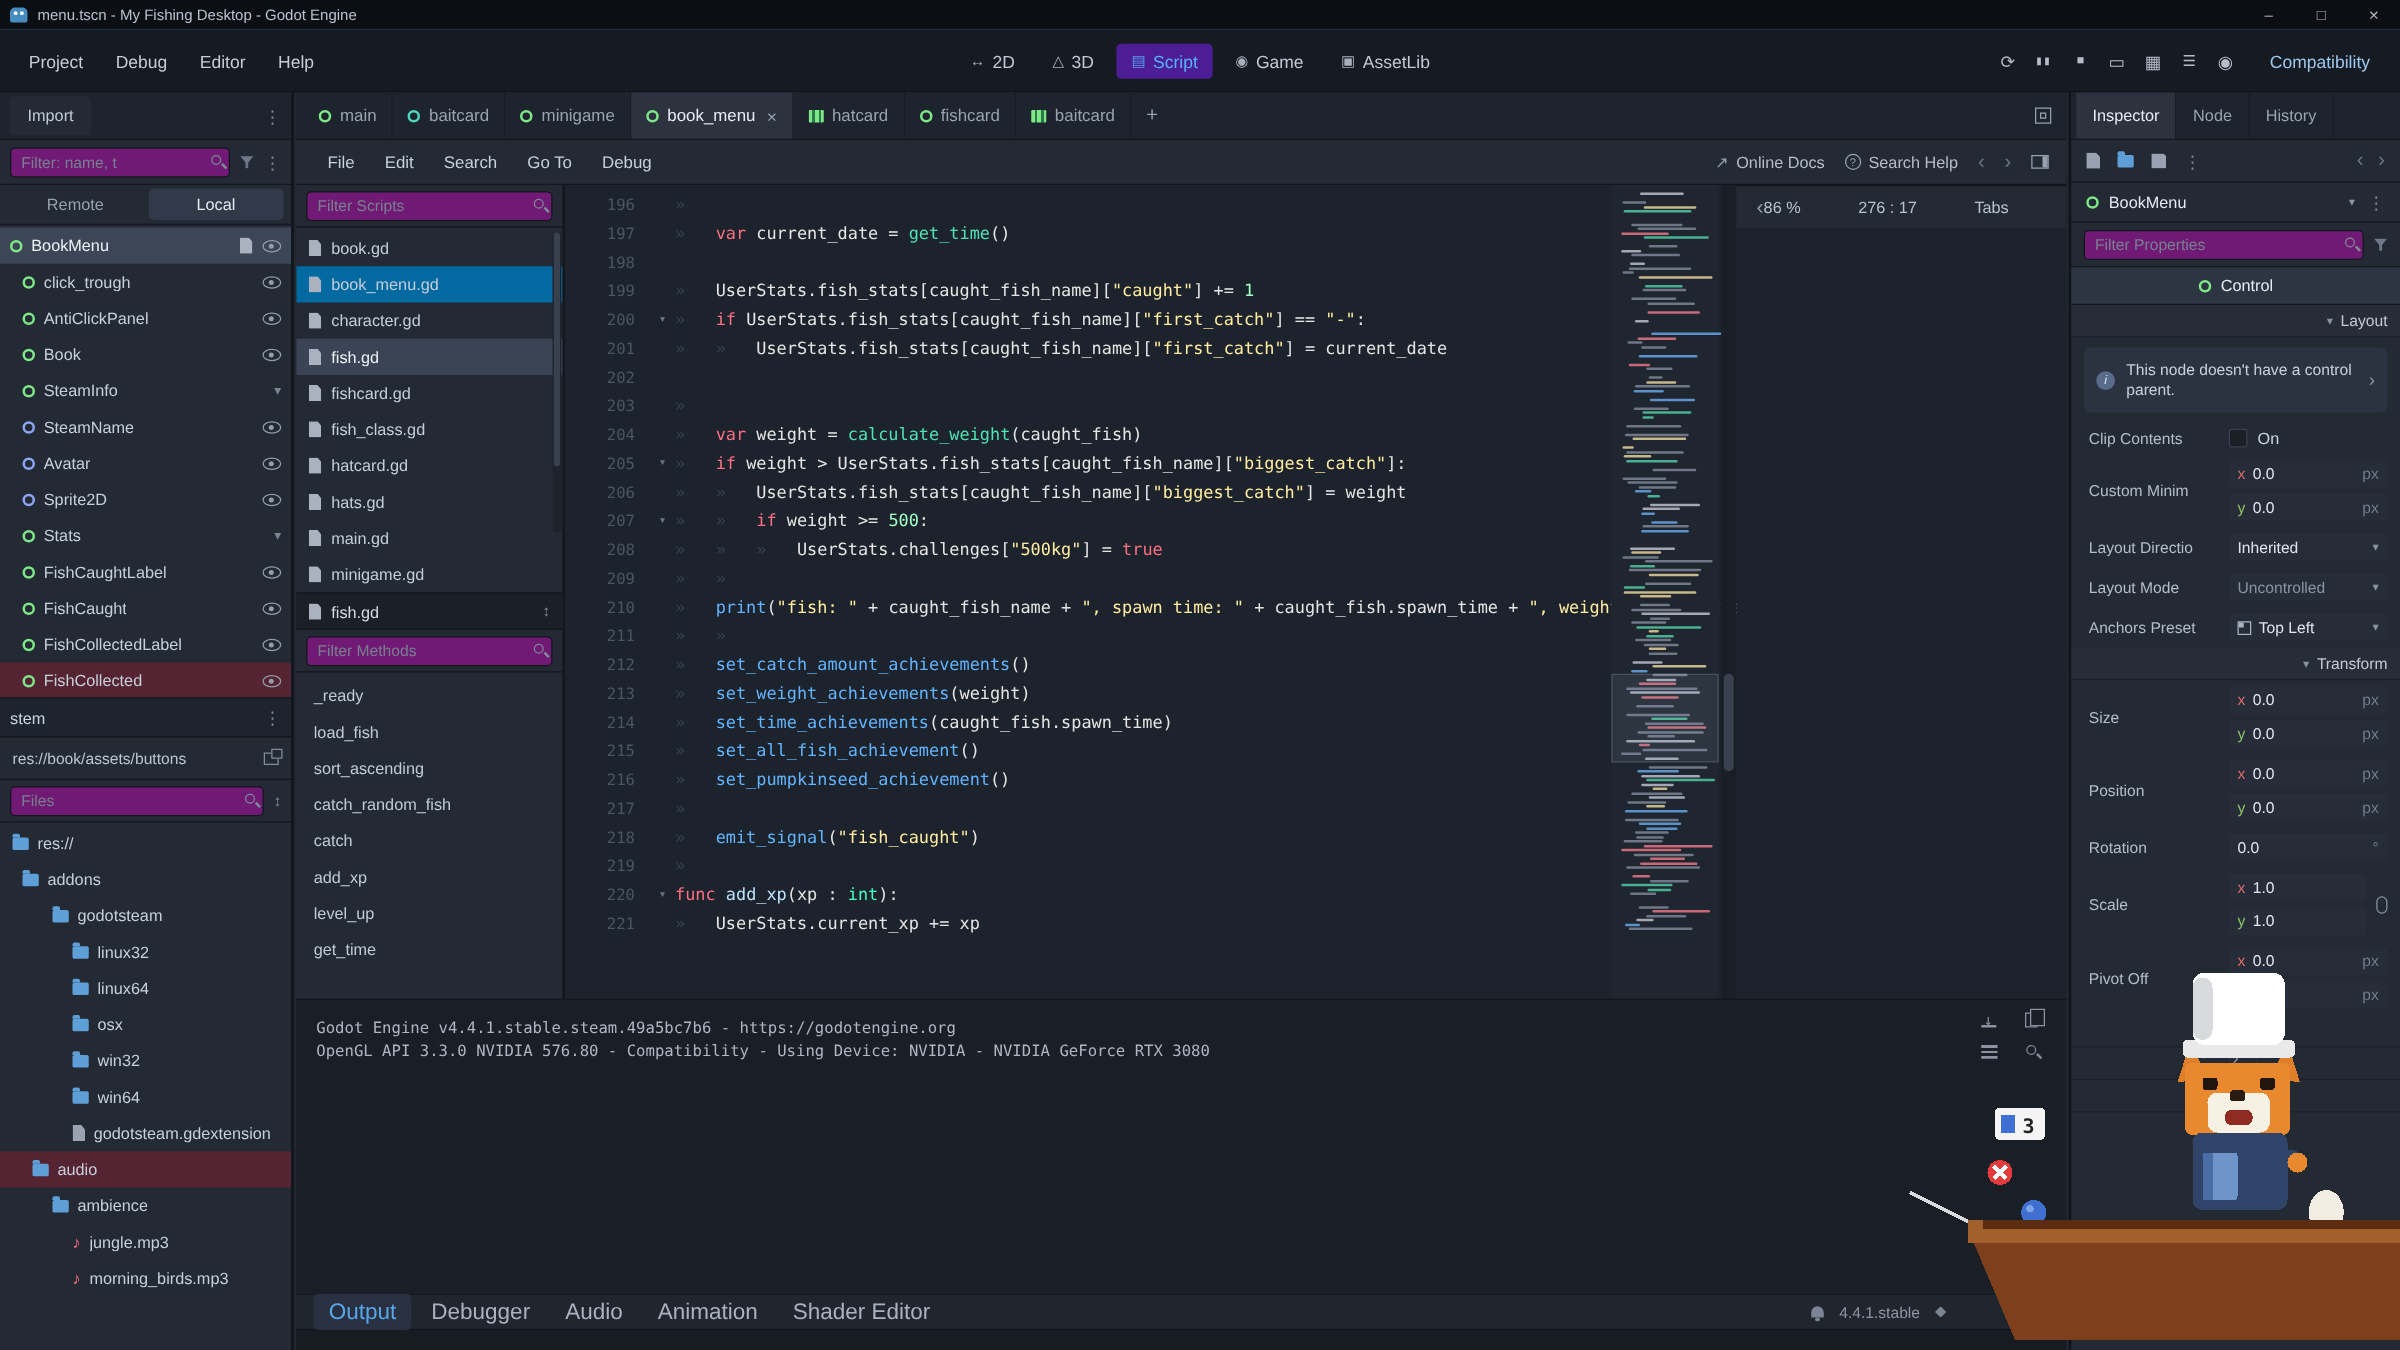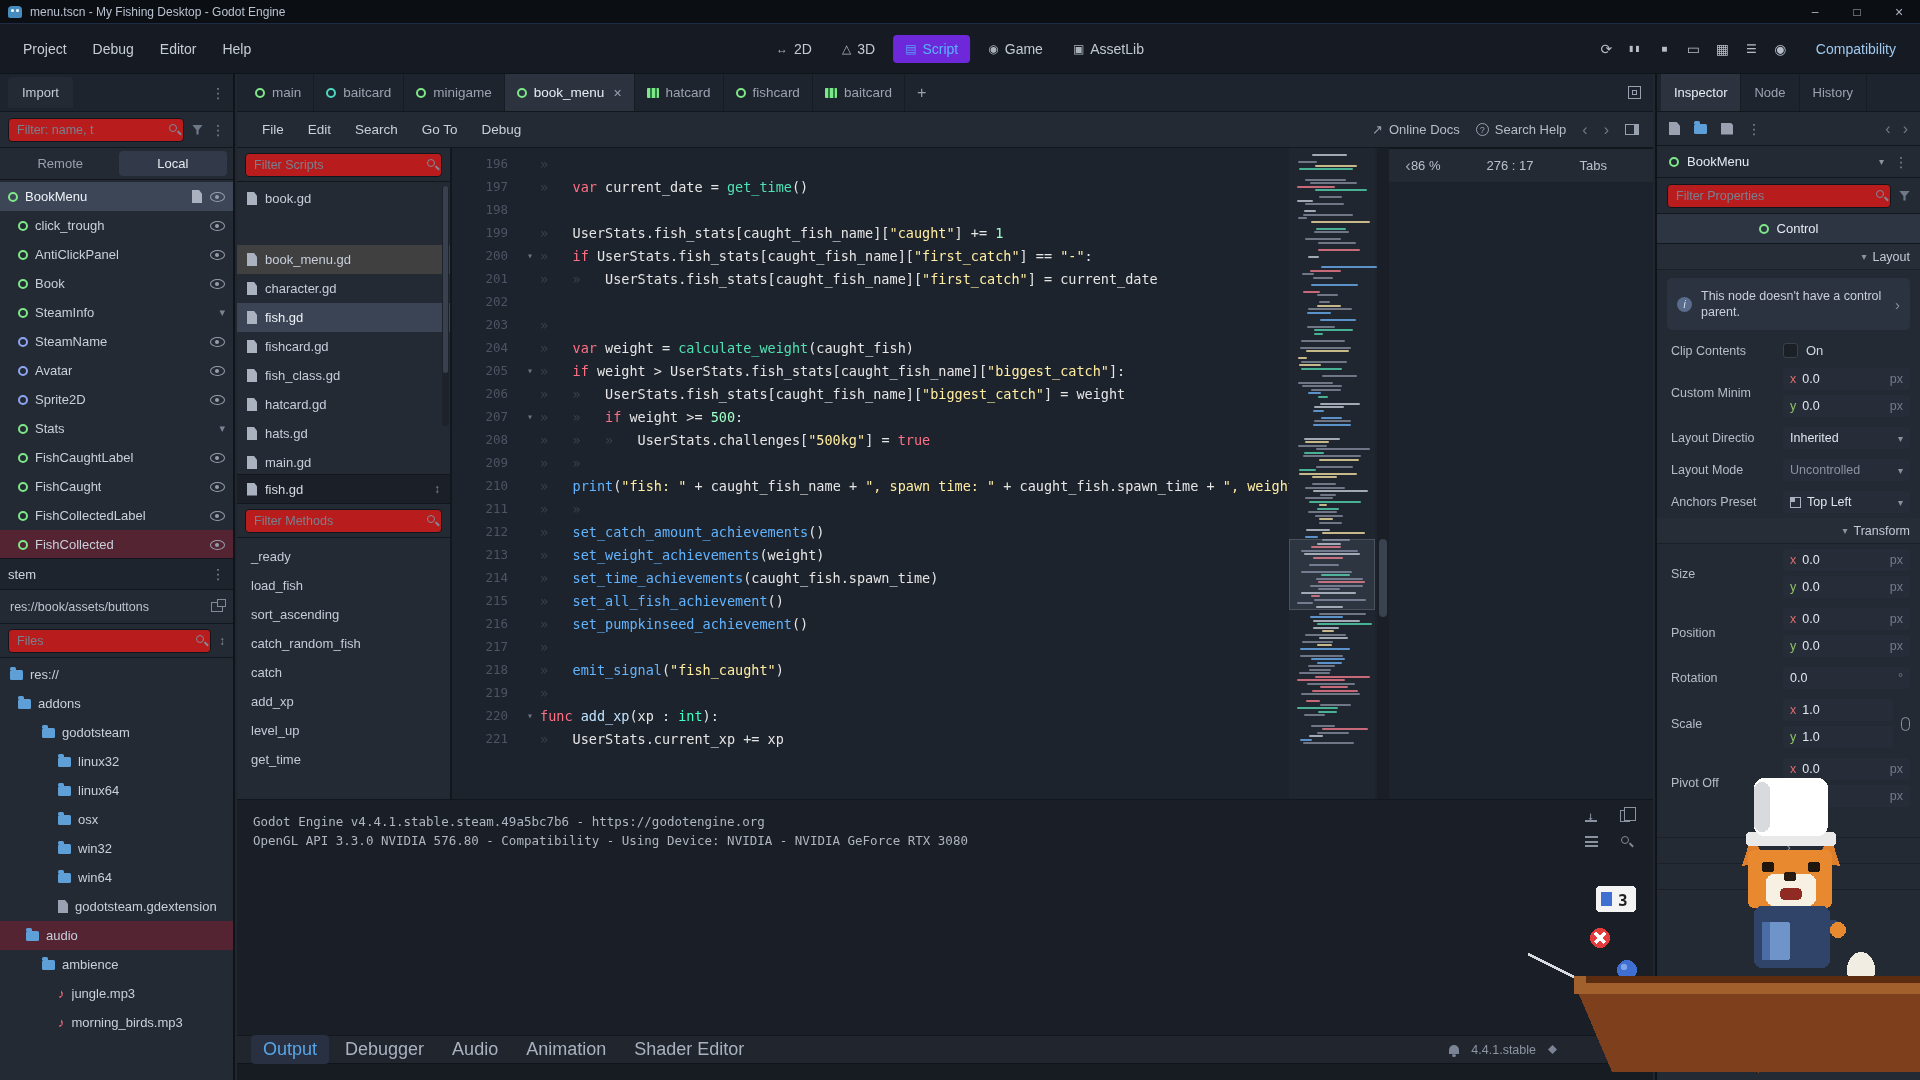--- a/index.html
+++ b/index.html
@@ -17,21 +17,21 @@
   .win-controls{margin-left:auto;display:flex;height:100%;}
   .win-btn{width:42px;display:flex;align-items:center;justify-content:center;color:#aeb6c2;font-size:12px;}
   .wb-min::before{content:"–"}.wb-max::before{content:"□"}.wb-close::before{content:"×";font-size:14px}
 
   
   .menubar{position:absolute;left:0;top:24px;right:0;height:50px;background:#161b23;display:flex;align-items:center;border-bottom:1px solid #0f131a;}
   .menu-left{display:flex;align-items:center;padding-left:10px;}
   .menu-item{padding:6px 13px;color:#c6cdd7;font-size:14px;border-radius:4px;}
   .workspaces{position:absolute;left:50%;transform:translateX(-50%);display:flex;align-items:center;gap:6px;}
   .ws{display:flex;align-items:center;gap:6px;padding:6px 12px;border-radius:4px;color:#c2cad5;font-size:14px;}
-  .ws.active{color:#57b3ff;background:#6d28d9;}
+  .ws.active{color:#57b3ff;background:#4c1d95;}
   .wsico{font-size:12px;opacity:.85;}
   .wsico-2d::before{content:"↔"}
   .wsico-3d::before{content:"△"}
   .wsico-script::before{content:"▤"}
   .wsico-game::before{content:"◉"}
   .wsico-assetlib::before{content:"▣"}
   .menu-right{margin-left:auto;display:flex;align-items:center;gap:4px;padding-right:14px;}
   .runbtn{width:27px;height:26px;display:flex;align-items:center;justify-content:center;color:#b6bdc9;border-radius:4px;font-size:14px;}
   .ri-restart::before{content:"⟳"}
   .ri-pause::before{content:"▮▮";font-size:8px;letter-spacing:2px}
@@ -47,21 +47,21 @@
   .center-col{position:absolute;left:237px;top:74px;bottom:0;right:267px;display:flex;flex-direction:column;background:#242a34;}
   .right-dock{position:absolute;right:0;top:74px;bottom:0;width:265px;background:#242a34;border-left:2px solid #0f131a;display:flex;flex-direction:column;overflow:hidden;}
 
   
   .dock-tabrow{height:38px;display:flex;align-items:center;background:#1e242d;border-bottom:1px solid #12161d;padding:0 8px;}
   .dock-tab{padding:8px 14px;color:#c3cbd7;background:#242a34;border-radius:4px 4px 0 0;font-size:13px;}
   .dots{color:#828a99;}
   .dots::before{content:"⋮";font-size:14px;}
   .rowfill{margin-left:auto;display:flex;align-items:center;gap:10px;}
   .filter-row{height:36px;display:flex;align-items:center;gap:8px;padding:0 8px;border-bottom:1px solid #12161d;}
-  .flt{flex:1;min-width:0;height:24px;background:#b91c1c;border:1px solid #12161c;border-radius:4px;color:#cdd5e0;font-size:12.5px;padding:0 22px 0 8px;outline:none;font-family:"Liberation Sans",sans-serif;}
+  .flt{flex:1;min-width:0;height:24px;background:#701a75;border:1px solid #12161c;border-radius:4px;color:#cdd5e0;font-size:12.5px;padding:0 22px 0 8px;outline:none;font-family:"Liberation Sans",sans-serif;}
   .flt::placeholder{color:#78808f;}
   .fltwrap{position:relative;flex:1;display:flex;min-width:0;}
   .mag{position:absolute;right:7px;top:6px;width:8px;height:8px;border:1.5px solid #828a99;border-radius:50%;}
   .mag::after{content:"";position:absolute;left:7px;top:7px;width:5px;height:1.5px;background:#828a99;transform:rotate(45deg);}
   .mag.inline{position:relative;right:auto;top:auto;flex:none;}
   .funnel{width:11px;height:10px;background:#6f7889;clip-path:polygon(0 0,100% 0,60% 55%,60% 100%,40% 100%,40% 55%);}
   .remote-local{height:32px;display:flex;align-items:stretch;padding:3px 6px;gap:4px;border-bottom:1px solid #12161d;}
   .rl-btn{flex:1;display:flex;align-items:center;justify-content:center;color:#98a1b0;border-radius:4px;font-size:13px;}
   .rl-btn.active{background:#323a49;color:#e3e9f1;}
 
@@ -122,21 +122,21 @@
   .navl::before{content:"‹";font-size:16px;color:#6f7888;}
   .navr::before{content:"›";font-size:16px;color:#6f7888;}
   .ico-panel{width:14px;height:11px;border:1.5px solid #98a1b0;position:relative;}
   .ico-panel::after{content:"";position:absolute;right:0;top:0;bottom:0;width:4px;background:#98a1b0;}
 
   .work{flex:1;min-height:0;display:flex;}
   .scripts-panel{width:215px;flex:none;background:#242a34;border-right:2px solid #12161d;display:flex;flex-direction:column;}
   .sp-filter{height:34px;display:flex;align-items:center;padding:0 8px;border-bottom:1px solid #12161d;}
   .script-list{height:292px;overflow:hidden;position:relative;padding-top:2px;}
   .sl-row{height:29px;display:flex;align-items:center;gap:8px;padding:0 10px;color:#c6cedb;white-space:nowrap;}
-  .sl-row.hl{background:#404040;margin-top:32px;}
+  .sl-row.hl{background:#0369a1;}
   .sl-row.sel{background:#3a4455;color:#eef2f7;}
   .sl-scroll{position:absolute;right:1px;top:4px;width:7px;height:240px;background:#1d222b;border-radius:4px;}
   .sl-scroll::after{content:"";position:absolute;left:1px;right:1px;top:0;height:78%;background:#39414e;border-radius:4px;}
   .current-script{height:30px;display:flex;align-items:center;gap:8px;padding:0 10px;background:#1b2028;border-top:1px solid #12161d;border-bottom:1px solid #12161d;color:#d6dce6;}
   .method-list{flex:1;overflow:hidden;padding-top:4px;}
   .ml-row{height:29px;display:flex;align-items:center;padding:0 14px;color:#c3cbd7;white-space:nowrap;}
 
   .editor-col{flex:1;min-width:0;display:flex;background:#1d232c;}
   .code-wrap{flex:1;min-height:0;position:relative;overflow:hidden;font-family:"DejaVu Sans Mono",monospace;font-size:13.5px;}
   #code-lines{position:absolute;left:0;top:4px;right:104px;}

